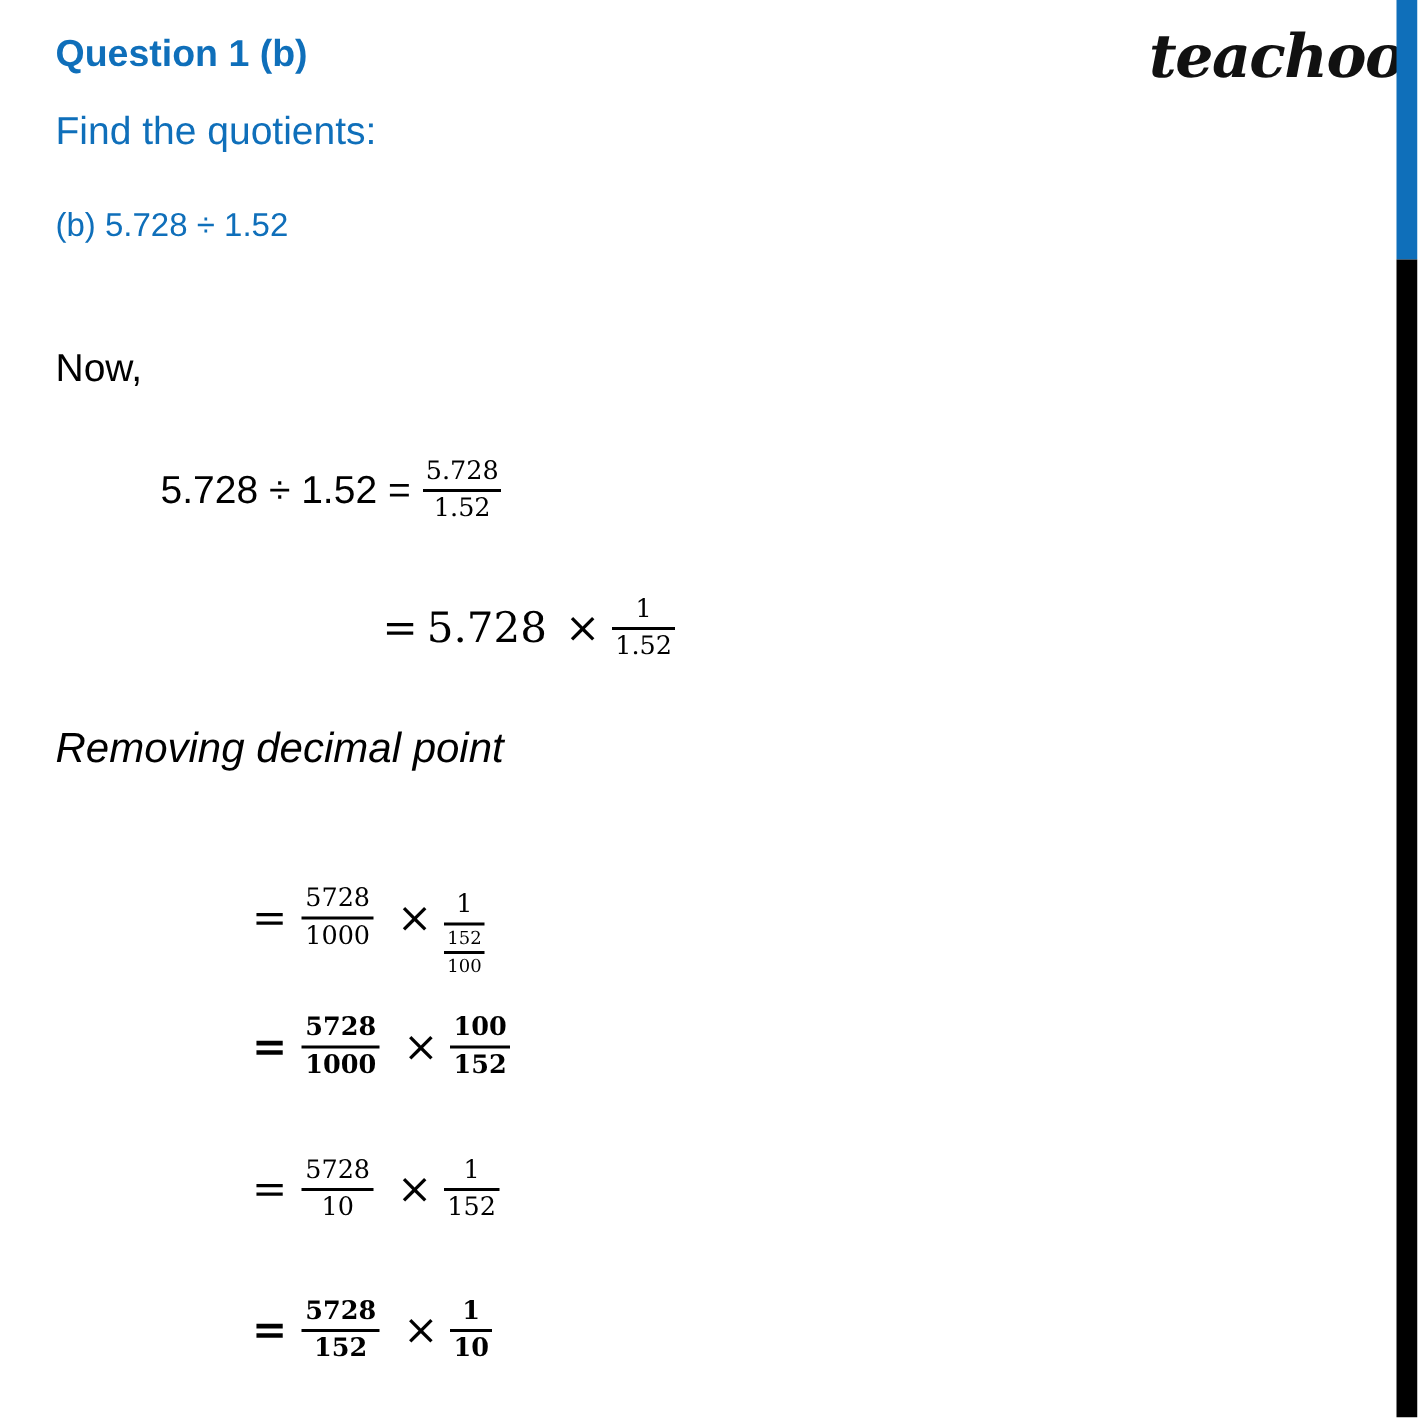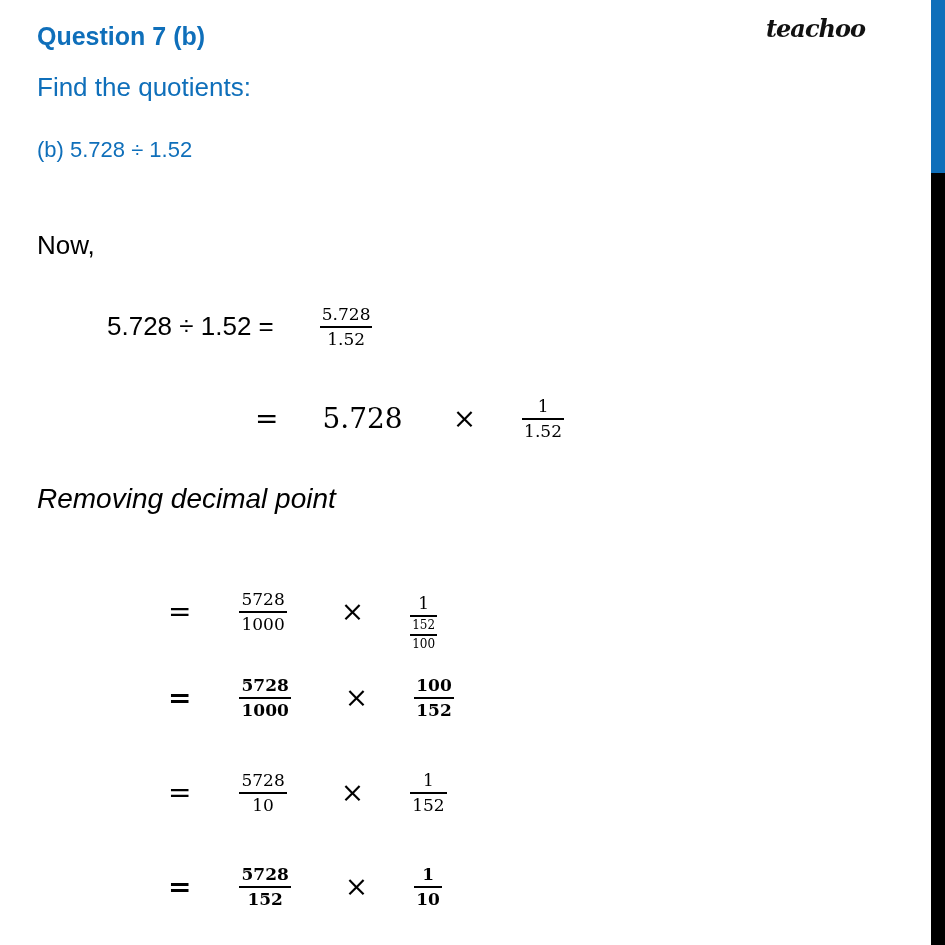--- a/index.html
+++ b/index.html
@@ -2,45 +2,45 @@
 <html><head>
   <meta charset="utf-8">
   <style>
     html, body { margin:0; padding:0; }
     body { width:945px; height:945px; background:#ffffff; position:relative; overflow:hidden; font-family:"Liberation Sans", sans-serif; color:#000; }
     .abs { position:absolute; }
     .blue { color:#0f6fba; }
     .title { left:37px; top:22px; font-size:25px; font-weight:bold; }
     .prompt { left:37px; top:72px; font-size:26px; }
     .part { left:37px; top:137px; font-size:22px; }
-    .logo { left:766px; top:14px; font-family:"DejaVu Serif", serif; font-style:italic; font-weight:bold; font-size:24px; letter-spacing:-1px; color:#111; }
+    .logo { left:766px; top:14px; font-family:"DejaVu Serif", serif; font-style:italic; font-weight:bold; font-size:40px; letter-spacing:-1px; color:#111; }
     .sidebar-blue { left:931px; top:0; width:14px; height:173px; background:#0f6fba; }
     .sidebar-black { left:931px; top:173px; width:14px; height:772px; background:#000; }
     .now { left:37px; top:230px; font-size:26px; }
     .removing { left:37px; top:483px; font-size:28px; font-style:italic; }
-    .math { font-family:"DejaVu Serif", serif; display:flex; align-items:center;gap:38px; }
+    .math { font-family:"DejaVu Serif", serif; display:flex; align-items:center; }
     .frac { display:inline-flex; flex-direction:column; align-items:center; margin:0 4px; }
     .frac .num, .frac .den { padding:0 2px; line-height:1.1; }
     .frac .bar { align-self:stretch; height:2px; background:#000; margin:2px 0; }
     .small { font-size:17px; }
     .tiny { font-size:12px; }
     .bold { font-weight:bold; }
     .eqsign { font-size:28px; margin-right:6px; }
     .times { font-size:28px; margin:0 4px 0 12px; }
     .line1 { left:107px; top:305px; font-size:26px; font-family:"Liberation Sans", sans-serif; }
     .line2 { left:255px; top:397px; font-size:28px; }
     .line3 { left:168px; top:572px; }
     .line4 { left:168px; top:676px; }
     .line5 { left:168px; top:771px; }
     .line6 { left:168px; top:865px; }
   </style>
 </head>
 <body>
 
-<div class="abs title blue">Question 7 (b)</div>
+<div class="abs title blue">Question 1 (b)</div>
 <div class="abs prompt blue">Find the quotients:</div>
 <div class="abs part blue">(b) 5.728 ÷ 1.52</div>
 <div class="abs logo">teachoo</div>
 <div class="abs sidebar-blue"></div>
 <div class="abs sidebar-black"></div>
 
 <div class="abs now">Now,</div>
 
 <div class="abs math line1">
   <span style="margin-right:4px;">5.728 ÷ 1.52 =</span>

